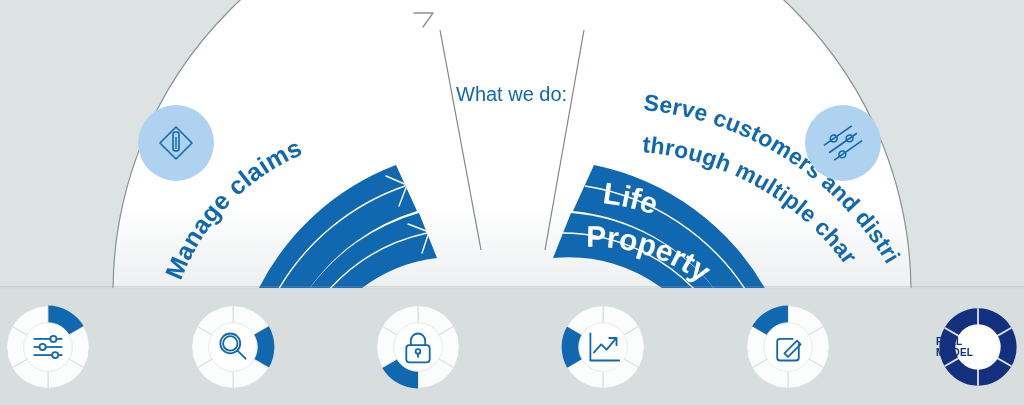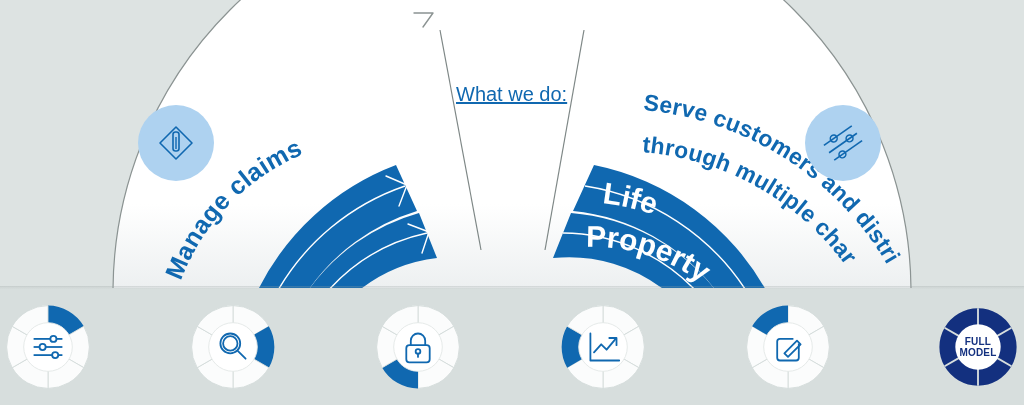--- a/index.html
+++ b/index.html
@@ -69,21 +69,21 @@
   .donut.full {
     width: 84px;
     height: 84px;
     top: 17px;
   }
   .donut-label {
     position: absolute;
     left: 0; right: 0;
     top: 50%;
     transform: translateY(-50%);
-    text-align: center;
+    text-align: left;
     font-size: 10px;
     font-weight: bold;
     line-height: 11px;
     color: #13307f;
     letter-spacing: .2px;
     pointer-events: none;
   }
 </style>
 </head>
 <body>
@@ -167,21 +167,21 @@
         <text font-size="30" font-weight="bold" fill="#ffffff" font-family="Liberation Sans, sans-serif">
           <textPath href="#pathLife" startOffset="2">Life</textPath>
         </text>
 
         <text font-size="30" font-weight="bold" fill="#ffffff" font-family="Liberation Sans, sans-serif">
           <textPath href="#pathProp" startOffset="2">Property</textPath>
         </text>
       </g>
     </svg>
 
-    <div style="position:absolute; left:456px; top:83px; font-size:20px; color:#1068b0;text-decoration:underline;">What we do:</div>
+    <div style="position:absolute; left:456px; top:83px; font-size:20px; color:#1068b0;">What we do:</div>
 
     <div class="badge" style="left:138px; top:105px; width:76px; height:76px;">
       <svg width="48" height="48" viewBox="0 0 48 48">
         <path d="M24 8 L40 24 L24 40 L8 24 Z" fill="none" stroke="#1068b0" stroke-width="1.6" stroke-linejoin="round"></path>
         <rect x="21" y="13" width="6" height="19" rx="2.5" fill="none" stroke="#1068b0" stroke-width="1.6"></rect>
         <line x1="24" y1="18" x2="24" y2="30" stroke="#1068b0" stroke-width="1.4"></line>
       </svg>
     </div>
 
     <div class="badge" style="left:805px; top:105px; width:76px; height:76px;">

